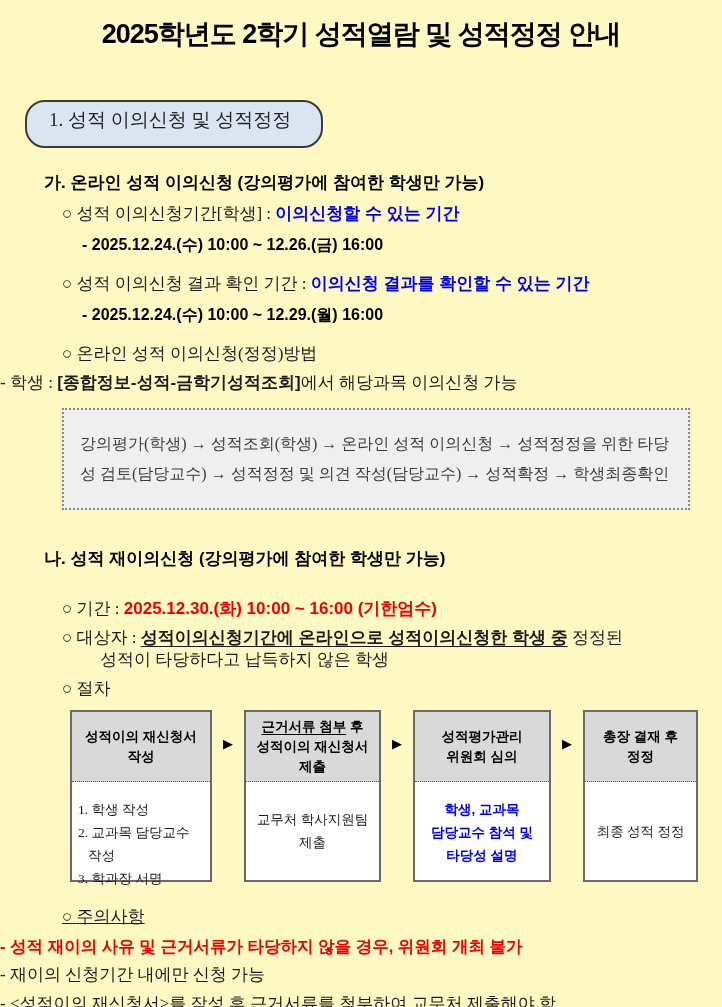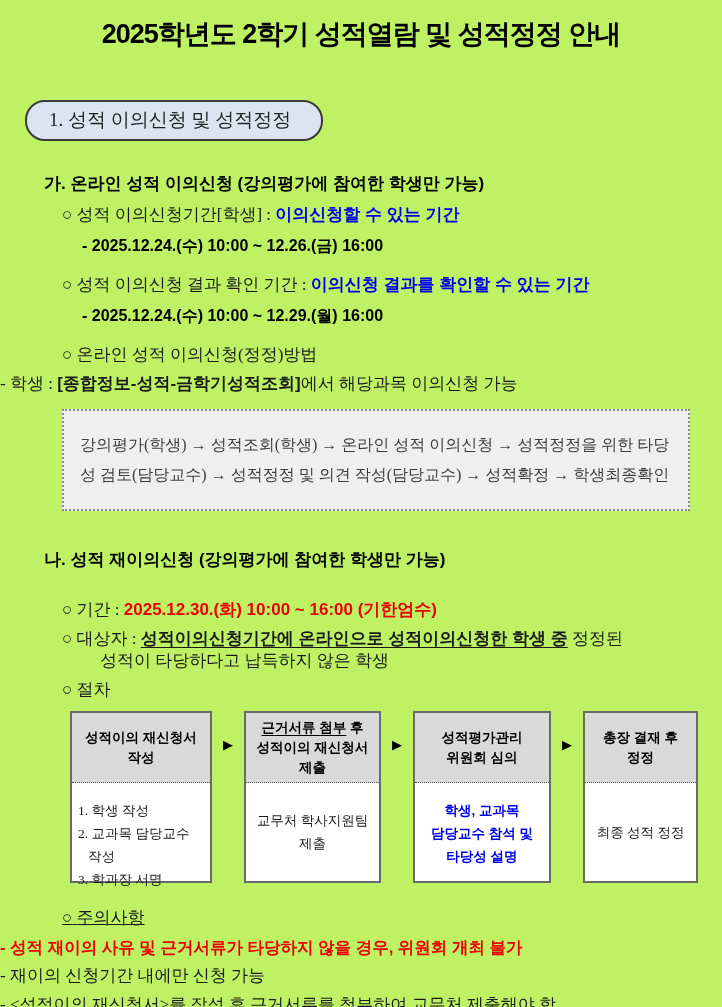--- a/index.html
+++ b/index.html
@@ -1,20 +1,20 @@
 <!DOCTYPE html>
 <html><head>
 <meta charset="utf-8">
 <style>
   * { margin: 0; padding: 0; box-sizing: border-box; }
   html, body { background: #ffffff; }
   .page {
     position: relative;
     width: 722px; height: 1007px;
-    background: #bef264;
+    background: #fef9c3;
     padding-top: 16px;
     overflow: hidden;
     font-family: "Liberation Serif", serif;
     color: #1a1a1a;
   }
   .blue  { color: #0000EE; }
   .red   { color: #EE0000; }
   .u     { text-decoration: underline; text-underline-offset: 3px; }
 
   .doc-title {
@@ -22,21 +22,21 @@
     font-family: "Liberation Sans", sans-serif;
     font-weight: 800;
     font-size: 27px;
     line-height: 36px;
     letter-spacing: -1px;
     color: #000000;
   }
   .section-pill {
     display: inline-block;
     margin: 48px 0 0 25px;
-    padding: 5px 30px 6px 22px;
+    padding: 5px 30px 13px 22px;
     border: 2px solid #3a3a3a;
     border-radius: 20px;
     background: #DBE5F1;
     font-size: 19px;
     color: #222;
   }
   .part-heading {
     margin-left: 44px;
     font-family: "Liberation Sans", sans-serif;
     font-weight: bold;
@@ -141,21 +141,21 @@
     font-family: "Liberation Sans", sans-serif;
     font-weight: bold;
     color: #EE0000;
     font-size: 16.5px;
   }
   .mt7  { margin-top: 7px; }
   .mt9  { margin-top: 9px; }
   .mt18 { margin-top: 18px; }
   .mt24 { margin-top: 24px; text-decoration: underline; }
   .mt28 { margin-top: 28px; }
-  .mt32 { margin-top: 32px; }
+  .mt32 { margin-top: 24px; }
 </style>
 </head>
 <body>
 
 <div class="page">
 
   <h1 class="doc-title">2025학년도 2학기 성적열람 및 성적정정 안내</h1>
 
   <div class="section-pill">
     <span>1. 성적 이의신청 및 성적정정</span>

